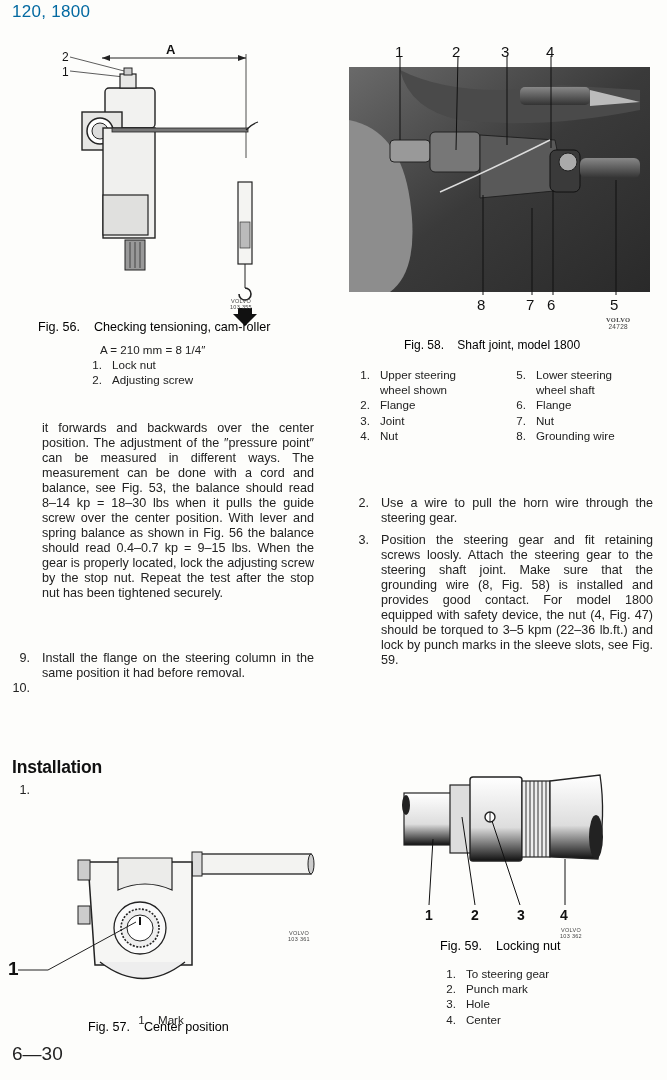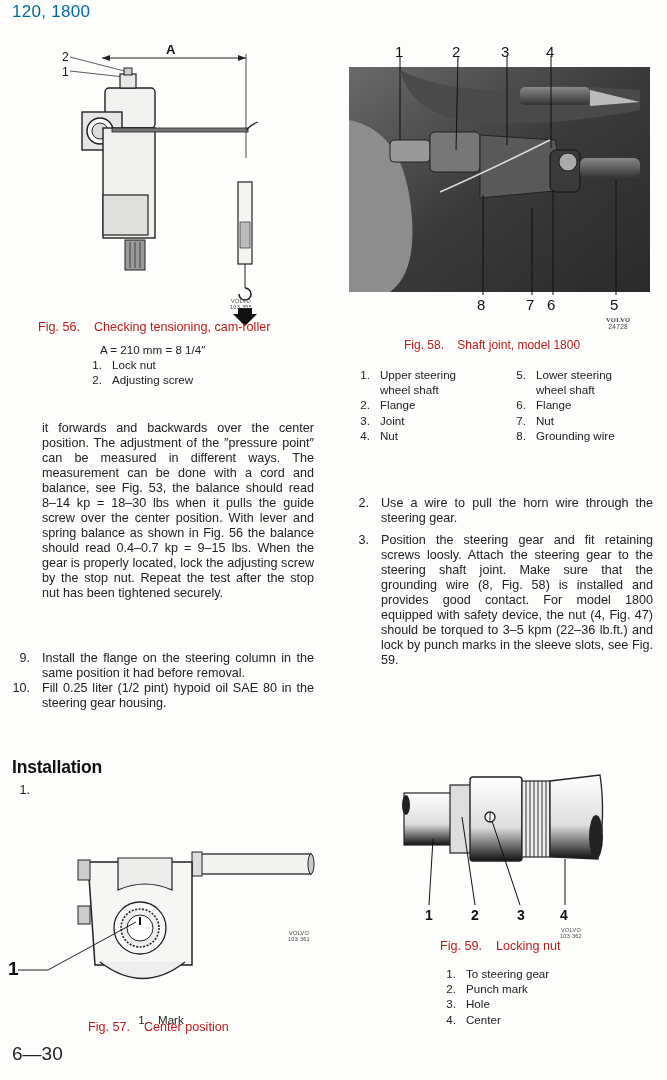--- a/index.html
+++ b/index.html
@@ -5,21 +5,21 @@
   html, body { margin: 0; padding: 0; }
   body {
     width: 667px; height: 1080px; position: relative; overflow: hidden;
     background: #fdfdfb; color: #1a1a1a;
     font-family: "Liberation Sans", "DejaVu Sans", sans-serif;
   }
   .abs { position: absolute; }
   .header { left: 12px; top: 2px; font-size: 17px; letter-spacing: 0.3px; color: #0369a1; }
   .footer { left: 12px; top: 1043px; font-size: 19px; color: #222; }
   .body-text { font-size: 12.6px; line-height: 15px; text-align: justify; color: #222; }
-  .caption { font-size: 12.6px; color: #b91c1c; white-space: nowrap; }
+  .caption { font-size: 12.6px; color: #000000; white-space: nowrap; }
   .legend { font-size: 11.6px; line-height: 15.2px; color: #222; }
   .legend-row { display: flex; }
   .legend-row .num { width: 22px; text-align: right; padding-right: 10px; }
   .step { display: flex; }
   .step .num { width: 26px; flex: none; text-align: right; padding-right: 12px; box-sizing: content-box; }
   .step .txt { flex: 1; }
   .heading { left: 12px; top: 757px; font-size: 17.5px; font-weight: bold; letter-spacing: -0.2px; color: #111; }
   .callout { font-size: 16px; font-weight: bold; color: #111; }
   .callout-light { font-size: 15px; color: #111; }
   .volvo-tag { font-size: 5.5px; line-height: 6px; text-align: center; color: #444; letter-spacing: 0.3px; }
@@ -87,21 +87,20 @@
 
 <div class="abs body-text" style="left:42px;top:421px;width:272px;">it forwards and backwards over the center position. The adjustment of the ″pressure point″ can be measured in different ways. The measurement can be done with a cord and balance, see Fig. 53, the balance should read 8–14 kp = 18–30 lbs when it pulls the guide screw over the center position. With lever and spring balance as shown in Fig. 56 the balance should read 0.4–0.7 kp = 9–15 lbs. When the gear is properly located, lock the adjusting screw by the stop nut. Repeat the test after the stop nut has been tightened securely.</div>
 
 <div class="abs body-text" style="left:4px;top:651px;width:310px;">
   <div class="step">
       <span class="num">9.</span>
       <span class="txt">Install the flange on the steering column in the same position it had before removal.</span>
     </div>
   <div class="step">
       <span class="num">10.</span>
-      <span class="txt">Fill 0.25 liter (1/2 pint) hypoid oil SAE 80 in the steering gear housing.</span>
     </div>
 </div>
 
 <div class="abs heading">Installation</div>
 <div class="abs body-text" style="left:4px;top:783px;width:310px;">
   <div class="step">
       <span class="num">1.</span>
     </div>
 </div>
 
@@ -186,21 +185,21 @@
   <div class="abs volvo-tag" style="left:266px;top:276px;font-size:6.5px;line-height:7px;">
     <div style="font-weight:bold;font-family:'Liberation Serif',serif;">VOLVO</div>
     <div>24728</div>
   </div>
 </div>
 <div class="abs caption" style="left:404px;top:338px;white-space:pre;font-size:12px;">Fig. 58.    Shaft joint, model 1800</div>
 
 <div class="abs legend" style="left:348px;top:367px;width:150px;">
   <div class="legend-row">
       <span class="num">1.</span>
-      <span style="width:90px;">Upper steering wheel shaft</span>
+      <span style="width:90px;">Upper steering wheel shown</span>
     </div>
   <div class="legend-row">
       <span class="num">2.</span>
       <span>Flange</span>
     </div>
   <div class="legend-row">
       <span class="num">3.</span>
       <span>Joint</span>
     </div>
   <div class="legend-row">

